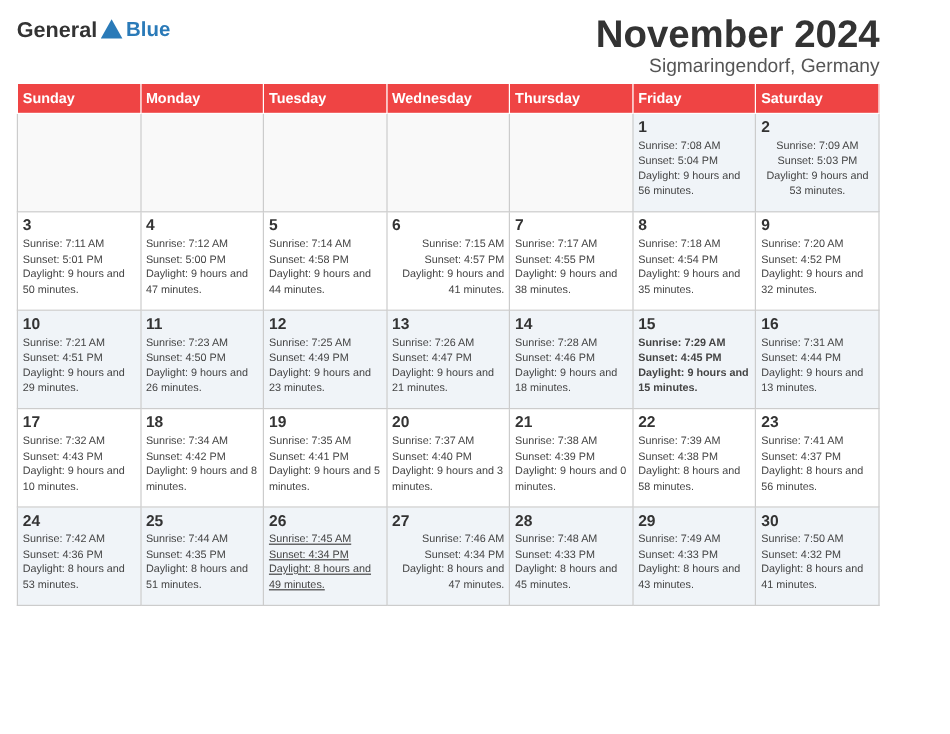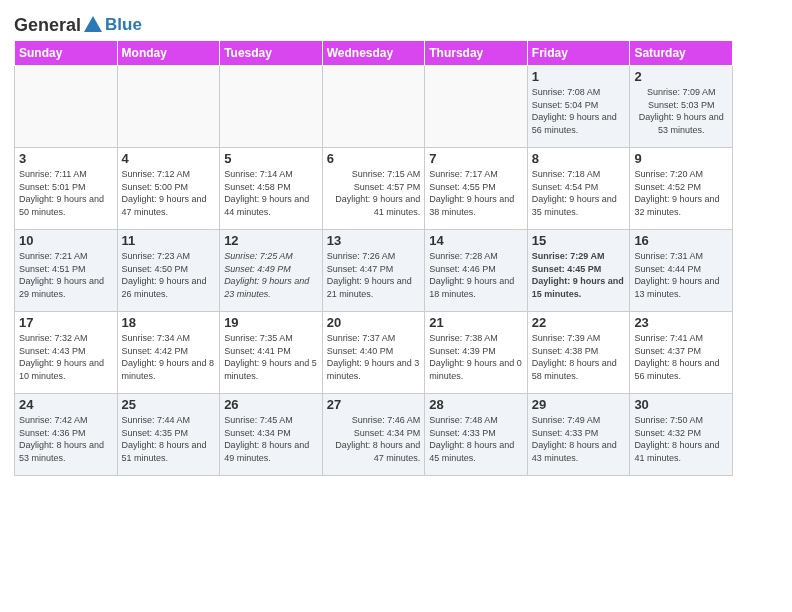--- a/index.html
+++ b/index.html
@@ -37,21 +37,21 @@
     .sub-title {
       font-size: 16px;
       color: #555;
     }
     .calendar {
       width: 100%;
       border-collapse: collapse;
       table-layout: fixed;
     }
     .calendar thead th {
-      background-color: #d946ef;
+      background-color: #ef4444;
       color: #fff;
       font-size: 12px;
       font-weight: bold;
       padding: 5px 4px;
       text-align: left;
       border: 1px solid #fff;
     }
     .calendar tbody td {
       vertical-align: top;
       border: 1px solid #ccc;
@@ -87,20 +87,24 @@
 <body>
 
 <div class="container">
   <div class="header-row">
     <div class="logo">
       <span style="font-size:18px;font-weight:bold;color:#333;">General</span>
       <svg width="22" height="22" viewBox="0 0 22 22" style="margin:0 1px;">
         <polygon points="11,2 20,18 2,18" fill="#2a7ab8"></polygon>
       </svg>
       <span style="font-size:17px;font-weight:bold;color:#2a7ab8;">Blue</span>
+    </div>
+    <div class="title-block">
+      <div class="main-title">November 2024</div>
+      <div class="sub-title">Sigmaringendorf, Germany</div>
     </div>
   </div>
 
   <table class="calendar">
     <thead>
       <tr>
         <th>Sunday</th>
         <th>Monday</th>
         <th>Tuesday</th>
         <th>Wednesday</th>
@@ -181,21 +185,21 @@
 Daylight: 9 hours and 29 minutes.</div>
           </td>
           <td>
             <span class="day-num">11</span>
             <div class="day-info" style="white-space: pre-line;">Sunrise: 7:23 AM
 Sunset: 4:50 PM
 Daylight: 9 hours and 26 minutes.</div>
           </td>
           <td>
             <span class="day-num">12</span>
-            <div class="day-info" style="white-space: pre-line; font-style: italic;">Sunrise: 7:25 AM
+            <div class="day-info" style="white-space: pre-line;">Sunrise: 7:25 AM
 Sunset: 4:49 PM
 Daylight: 9 hours and 23 minutes.</div>
           </td>
           <td>
             <span class="day-num">13</span>
             <div class="day-info" style="white-space: pre-line;">Sunrise: 7:26 AM
 Sunset: 4:47 PM
 Daylight: 9 hours and 21 minutes.</div>
           </td>
           <td>
@@ -269,21 +273,21 @@
 Daylight: 8 hours and 53 minutes.</div>
           </td>
           <td>
             <span class="day-num">25</span>
             <div class="day-info" style="white-space: pre-line;">Sunrise: 7:44 AM
 Sunset: 4:35 PM
 Daylight: 8 hours and 51 minutes.</div>
           </td>
           <td>
             <span class="day-num">26</span>
-            <div class="day-info" style="white-space: pre-line;">Sunrise: 7:45 AM
+            <div class="day-info" style="white-space: pre-line; text-decoration: underline;">Sunrise: 7:45 AM
 Sunset: 4:34 PM
 Daylight: 8 hours and 49 minutes.</div>
           </td>
           <td>
             <span class="day-num">27</span>
             <div class="day-info" style="white-space: pre-line; text-align: right;">Sunrise: 7:46 AM
 Sunset: 4:34 PM
 Daylight: 8 hours and 47 minutes.</div>
           </td>
           <td>

